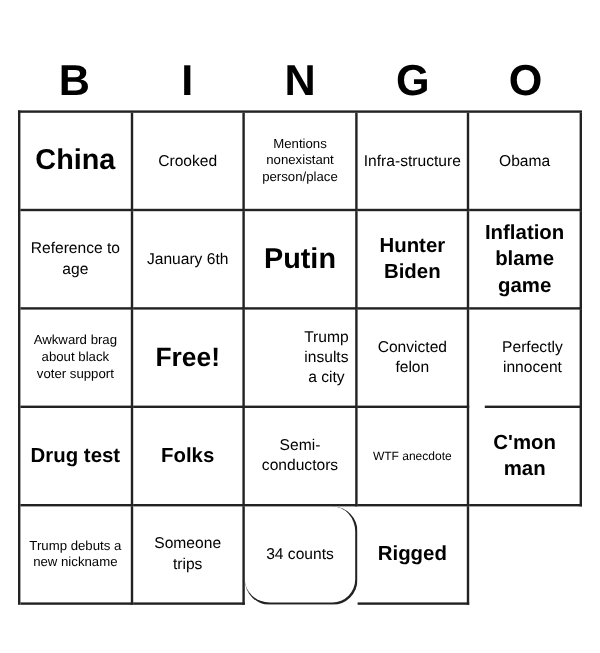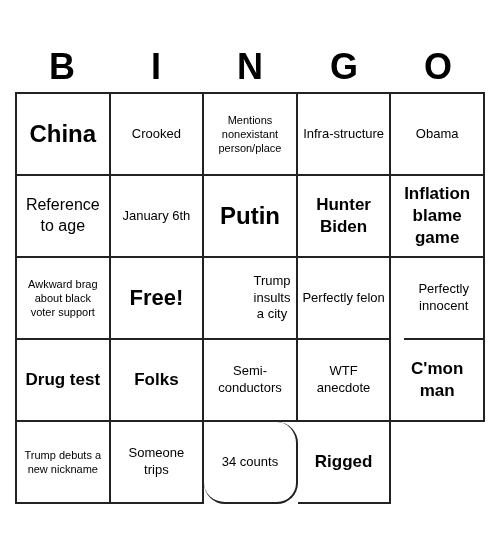--- a/index.html
+++ b/index.html
@@ -63,33 +63,33 @@
     <span class="bingo-letter">N</span>
     <span class="bingo-letter">G</span>
     <span class="bingo-letter">O</span>
   </div>
   <div class="bingo-grid">
   <div class="bingo-cell" style="font-size: 24px; font-weight: bold;">China</div>
       <div class="bingo-cell" style="font-size: 13px;">Crooked</div>
       <div class="bingo-cell" style="font-size: 11px;">Mentions nonexistant person/place</div>
       <div class="bingo-cell" style="font-size: 13px;">Infra-structure</div>
       <div class="bingo-cell" style="font-size: 13px;">Obama</div>
-      <div class="bingo-cell" style="font-size: 16px;">Reference to age</div>
+      <div class="bingo-cell" style="font-size: 13px;">Reference to age</div>
       <div class="bingo-cell" style="font-size: 13px;">January 6th</div>
       <div class="bingo-cell" style="font-size: 24px; font-weight: bold;">Putin</div>
       <div class="bingo-cell" style="font-size: 17px; font-weight: bold;">Hunter Biden</div>
       <div class="bingo-cell" style="font-size: 17px; font-weight: bold;">Inflation blame game</div>
       <div class="bingo-cell" style="font-size: 11px;">Awkward brag about black voter support</div>
       <div class="bingo-cell free" style="font-size: 22px; font-weight: bold;">Free!</div>
       <div class="bingo-cell" style="font-size: 13px; padding-left: 48px;">Trump insults a city</div>
-      <div class="bingo-cell" style="font-size: 13px;">Perfectly felon</div>
+      <div class="bingo-cell" style="font-size: 13px;">Convicted felon</div>
       <div class="bingo-cell" style="font-size: 13px; margin-left: 13px;">Perfectly innocent</div>
       <div class="bingo-cell" style="font-size: 17px; font-weight: bold;">Drug test</div>
       <div class="bingo-cell" style="font-size: 17px; font-weight: bold;">Folks</div>
       <div class="bingo-cell" style="font-size: 13px;">Semi-conductors</div>
-      <div class="bingo-cell" style="font-size: 13px;">WTF anecdote</div>
+      <div class="bingo-cell" style="font-size: 10px;">WTF anecdote</div>
       <div class="bingo-cell" style="font-size: 17px; font-weight: bold;">C'mon man</div>
       <div class="bingo-cell" style="font-size: 11px;">Trump debuts a new nickname</div>
       <div class="bingo-cell" style="font-size: 13px;">Someone trips</div>
       <div class="bingo-cell" style="font-size: 13px; border-radius: 21px;">34 counts</div>
       <div class="bingo-cell" style="font-size: 17px; font-weight: bold;">Rigged</div>
     </div>
 </div>
 
 </body></html>

